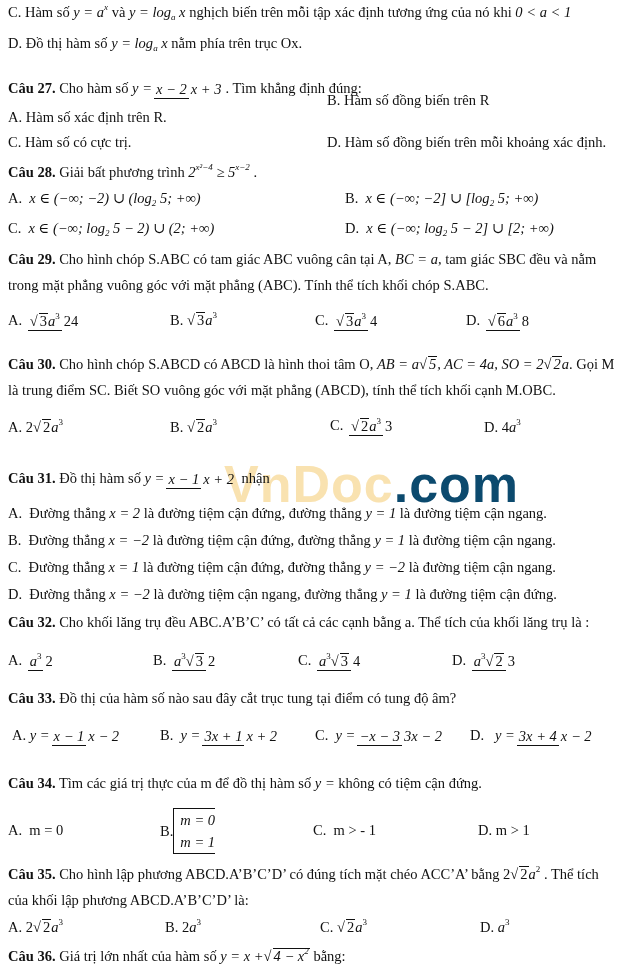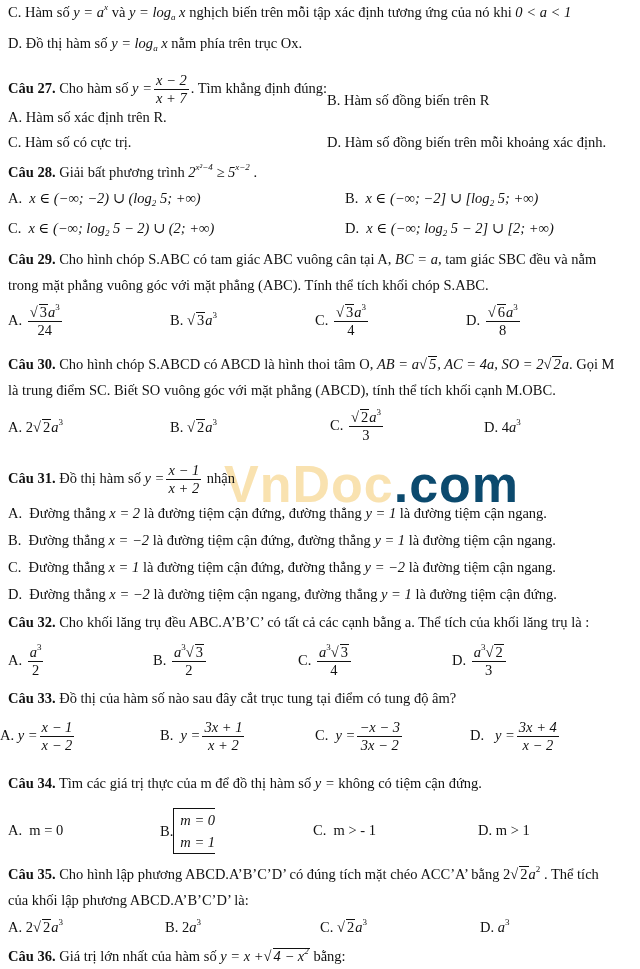--- a/index.html
+++ b/index.html
@@ -2,21 +2,21 @@
 <html><head>
 <meta charset="utf-8">
 <style>
   html, body { margin:0; padding:0; background:#ffffff; }
   body { width:640px; height:969px; overflow:hidden; position:relative;
          font-family:"Liberation Serif", "DejaVu Serif", serif; color:#111; font-size:14.5px; }
   .line { position:absolute; left:8px; white-space:nowrap; line-height:20px;font-family:Liberation Serif, serif; }
   .q { font-weight:bold; }
   i.m, .m { font-style:italic; }
   .opt { position:absolute; white-space:nowrap; line-height:20px; }
-  .frac { display:inline-flex; flex-direction:column; align-items:center; vertical-align:middle; margin:0 2px; }
+  .frac { display:inline-flex; align-items:center; vertical-align:middle; margin:0 2px; }
   .frac > span { display:block; line-height:17px; padding:0 2px; }
   .frac > span.num { border-bottom:1px solid #111; }
   sup { font-size:9px; vertical-align:7px; line-height:0; }
   sub { font-size:9px; vertical-align:-3px; line-height:0; }
   .sqrt { display:inline-block; border-top:1px solid #111; padding:0 1px; margin-left:1px; line-height:15px; }
   .rad { font-style:normal; }
   .bracket { display:inline-flex; vertical-align:middle; border-left:1.5px solid #111; border-top:1.5px solid #111; border-bottom:1.5px solid #111; padding-left:6px; flex-direction:column; }
   .bracket > span { line-height:22px; font-style:italic; }
   .watermark { position:absolute; left:212px; top:458px; font-family:"Liberation Sans", "DejaVu Sans", sans-serif;
                font-weight:bold; font-size:52px; letter-spacing:1px; line-height:52px; pointer-events:none; }
@@ -42,21 +42,21 @@
   <span>Đồ thị hàm số</span>
   <i class="m"><span>y = log</span><sub>a</sub> <span>x</span></i>
   <span>nằm phía trên trục Ox.</span>
 </div>
 
 <div class="line" style="top:70px; line-height:36px">
   <span class="q">Câu 27.</span>
   <span>Cho hàm số</span>
   <i class="m">y =</i><span class="frac m">
       <span class="num">x − 2</span>
-      <span>x + 7</span>
+      <span>x + 3</span>
     </span><span>. Tìm khẳng định đúng:</span>
 </div>
 <div class="opt" style="left:8px; top:107px"><span>A.</span> <span>Hàm số xác định trên R.</span></div>
 <div class="opt" style="left:327px; top:90px"><span>B.</span> <span>Hàm số đồng biến trên R</span></div>
 <div class="opt" style="left:8px; top:132px"><span>C.</span> <span>Hàm số có cực trị.</span></div>
 <div class="opt" style="left:327px; top:132px"><span>D.</span> <span>Hàm số đồng biến trên mỗi khoảng xác định.</span></div>
 
 <div class="line" style="top:162px">
   <span class="q">Câu 28.</span>
   <span>Giải bất phương trình</span>
@@ -136,21 +136,21 @@
     </span></div>
 <div class="opt" style="left:452px; top:640px; line-height:40px"><span>D.</span>&nbsp;<span class="frac">
       <span class="num"><i>a</i><sup>3</sup>√<span class="sqrt">2</span></span>
       <span>3</span>
     </span></div>
 
 <div class="line" style="top:688px">
   <span class="q">Câu 33.</span>
   <span>Đồ thị của hàm số nào sau đây cắt trục tung tại điểm có tung độ âm?</span>
 </div>
-<div class="opt" style="left:0; top:715px; line-height:40px"><span>A.</span>&nbsp;<i>y =</i><span class="frac m">
+<div class="opt" style="left:12px; top:715px; line-height:40px"><span>A.</span>&nbsp;<i>y =</i><span class="frac m">
       <span class="num">x − 1</span>
       <span>x − 2</span>
     </span></div>
 <div class="opt" style="left:160px; top:715px; line-height:40px"><span>B.</span>&nbsp;&nbsp;<i>y =</i><span class="frac m">
       <span class="num">3x + 1</span>
       <span>x + 2</span>
     </span></div>
 <div class="opt" style="left:315px; top:715px; line-height:40px"><span>C.</span>&nbsp;&nbsp;<i>y =</i><span class="frac m">
       <span class="num">−x − 3</span>
       <span>3x − 2</span>

